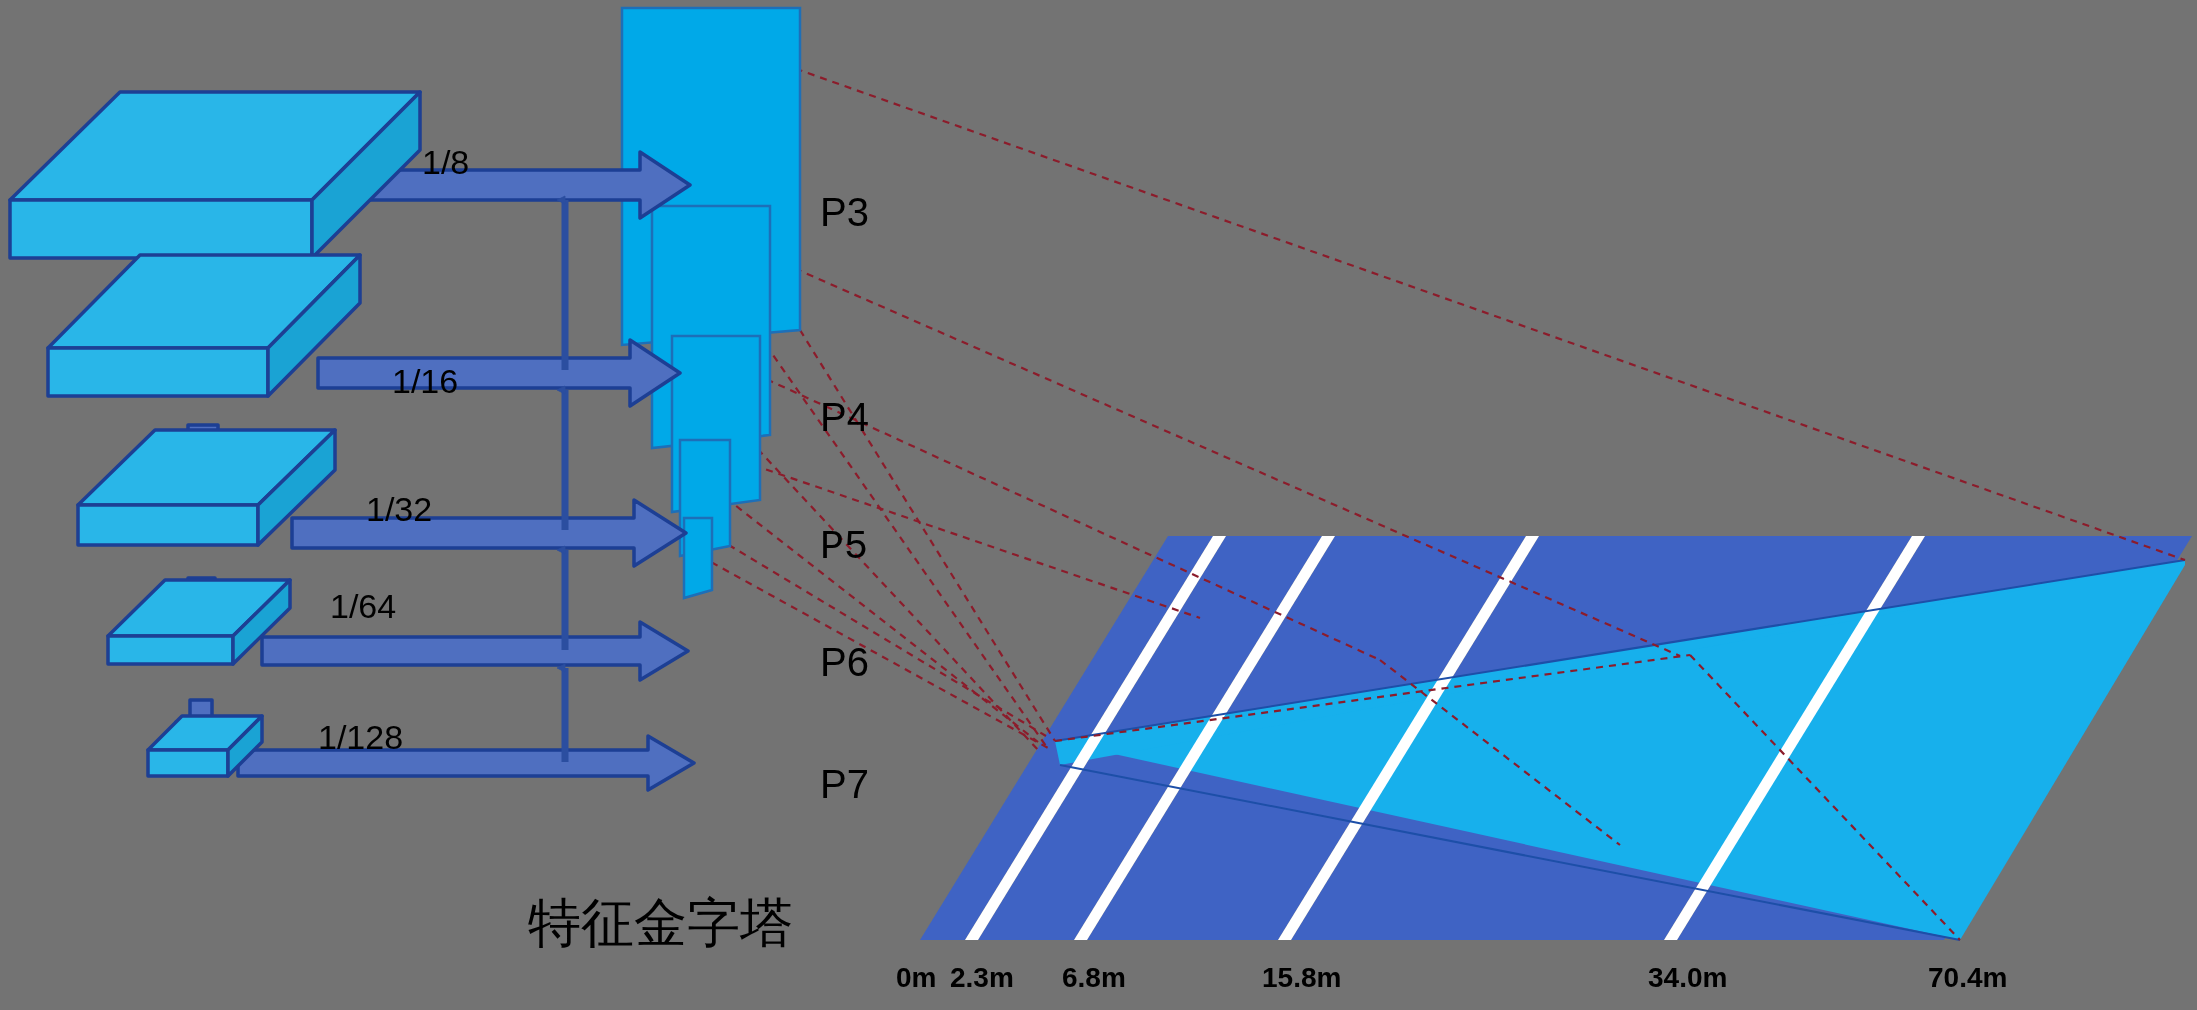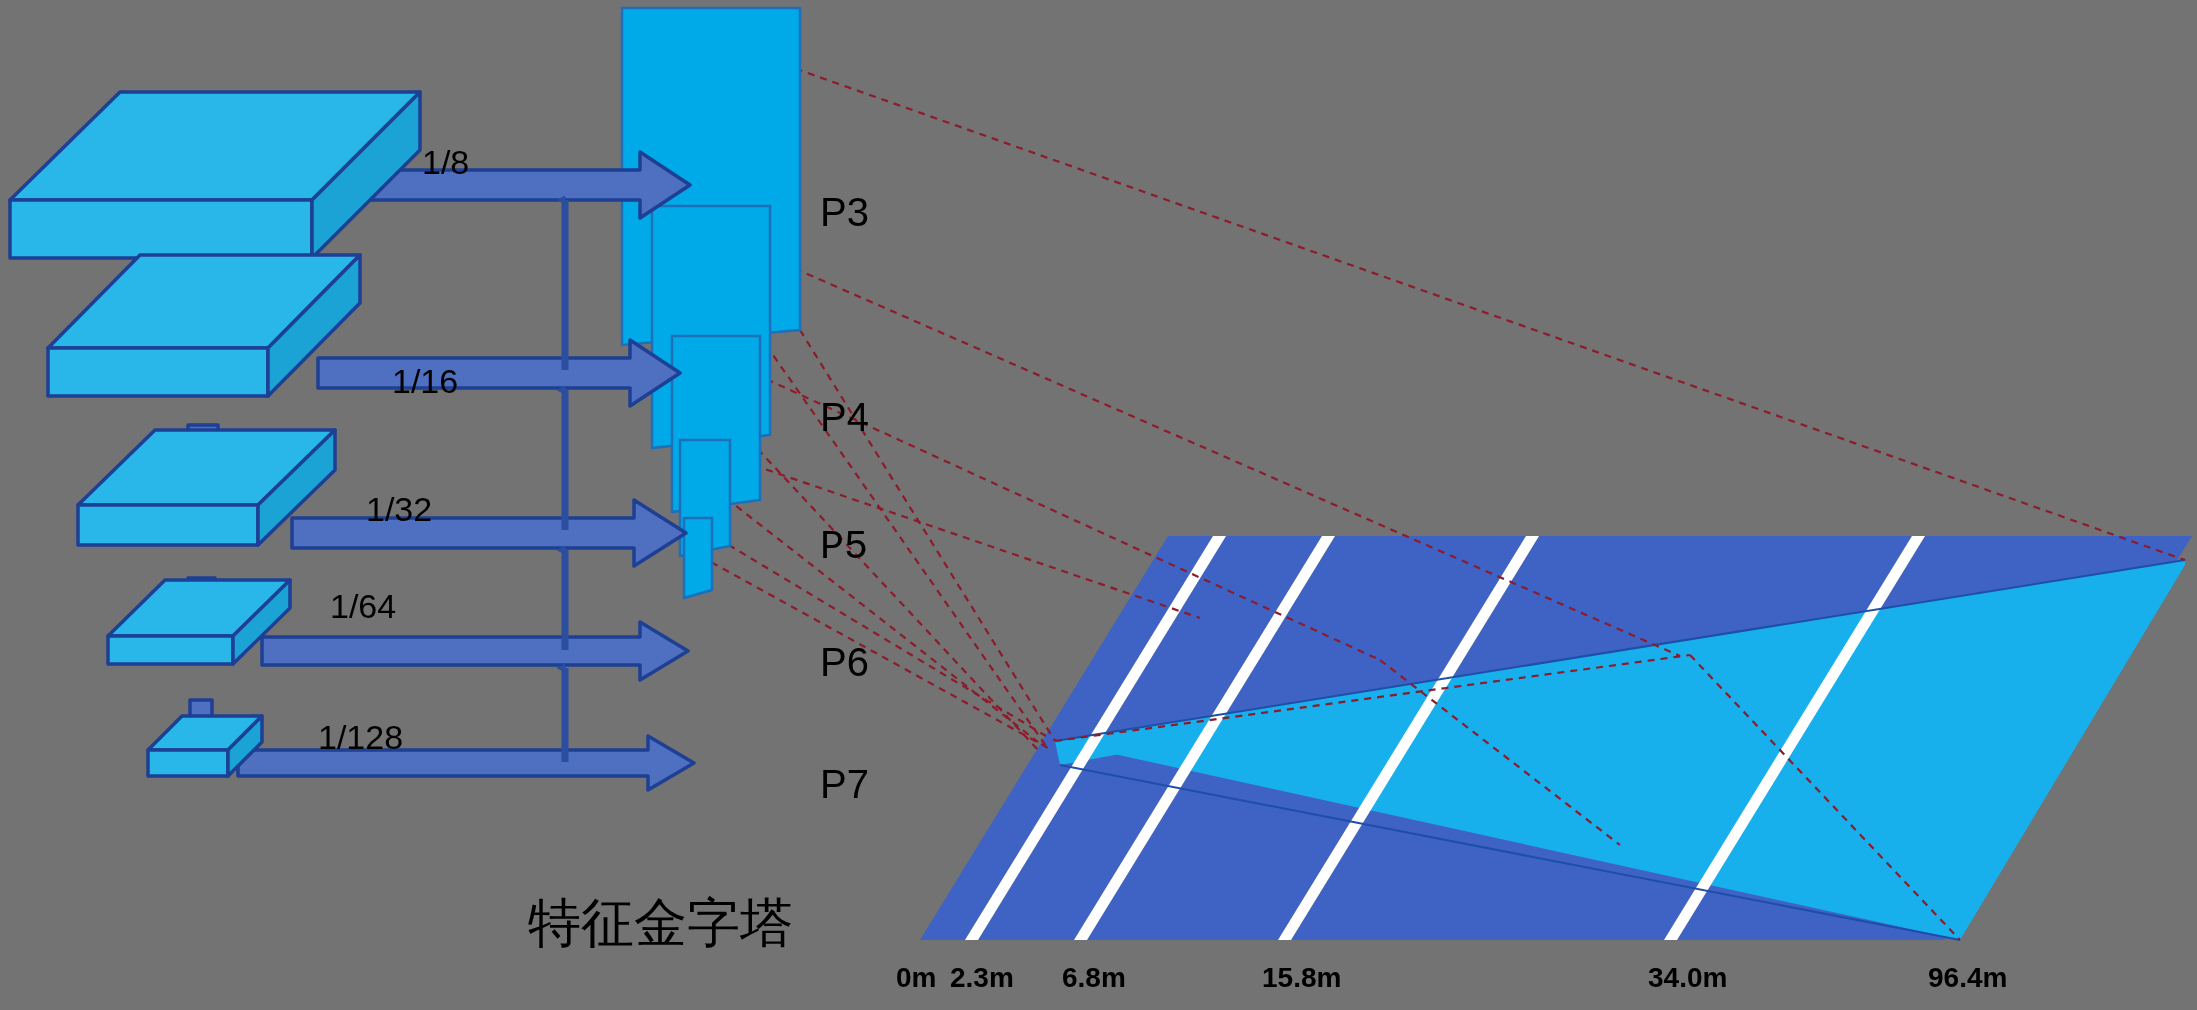--- a/index.html
+++ b/index.html
@@ -156,15 +156,15 @@
   <div class="lbl p-lbl" style="left:820px;top:640px;">P6</div>
   <div class="lbl p-lbl" style="left:820px;top:762px;">P7</div>
 
   <div class="lbl cn-lbl" style="left:528px;top:888px;">特征金字塔</div>
 
   <div class="lbl dist-lbl" style="left:875px;top:962px;margin-left:21px;">0m</div>
   <div class="lbl dist-lbl" style="left:950px;top:962px;">2.3m</div>
   <div class="lbl dist-lbl" style="left:1062px;top:962px;">6.8m</div>
   <div class="lbl dist-lbl" style="left:1262px;top:962px;">15.8m</div>
   <div class="lbl dist-lbl" style="left:1648px;top:962px;">34.0m</div>
-  <div class="lbl dist-lbl" style="left:1928px;top:962px;">96.4m</div>
+  <div class="lbl dist-lbl" style="left:1928px;top:962px;">70.4m</div>
 
 </div>
 
 </body></html>

